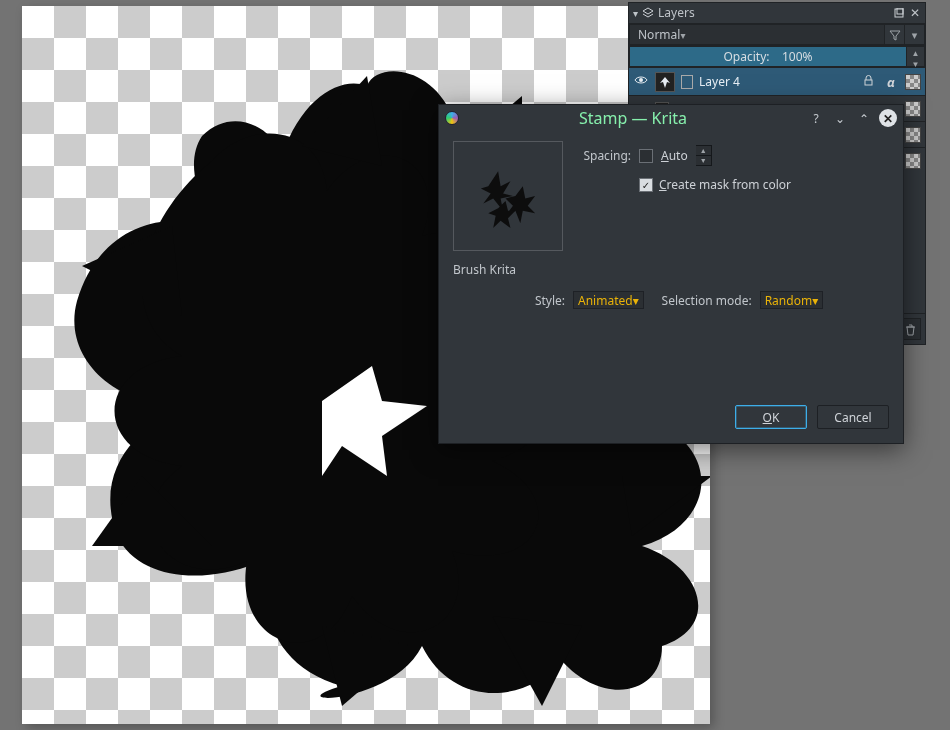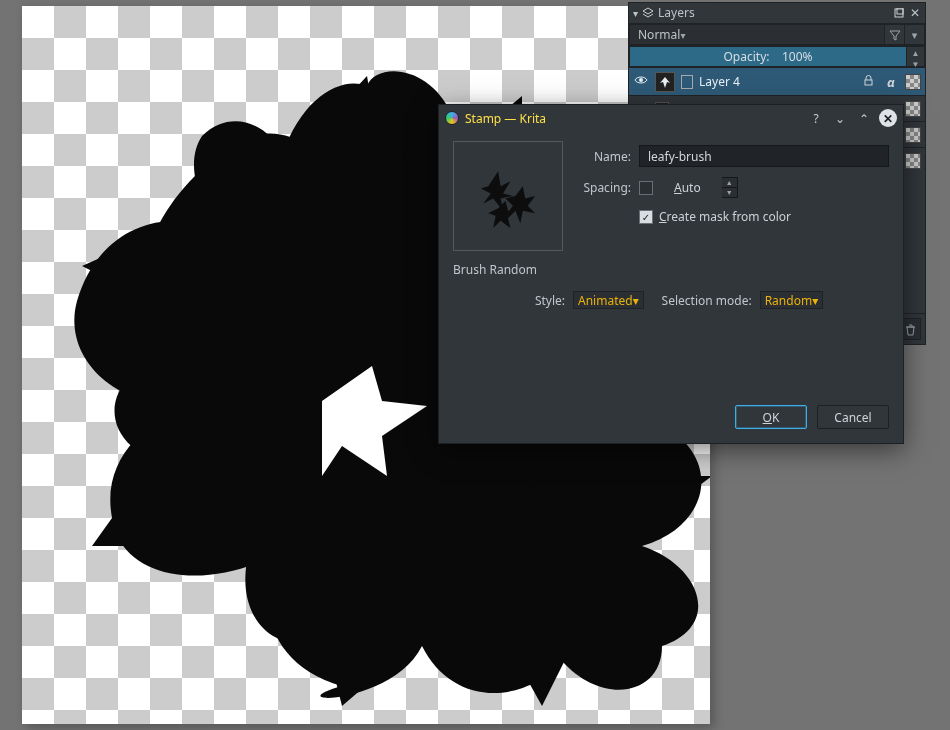--- a/index.html
+++ b/index.html
@@ -70,33 +70,33 @@
   .tool-slot { width:22px; height:22px; border:1px solid #202326; background:#2b2f33; color:#9ea3a8; display:flex;align-items:center;justify-content:center; font-size:12px;}
 
   
   .dialog {
     position: absolute; top:104px; left:438px; width:466px; height:340px;
     background:#31363b; border:1px solid #1d2024; box-shadow:0 6px 24px rgba(0,0,0,0.5);
     display:flex; flex-direction:column; color:#cdd1d6;
   }
   .dlg-title { height:26px; display:flex; align-items:center; padding:0 6px; gap:6px; }
   .dlg-title .logo { width:14px; height:14px; border-radius:50%; background: conic-gradient(#3daee9, #9b59b6, #f1c40f, #2ecc71, #3daee9); border:1px solid #223;}
-  .dlg-title .t { flex:1; text-align:left; color:#fde047; font-size:12px;}
+  .dlg-title .t { flex:1; text-align:center; color:#86efac; font-size:16px;}
   .dlg-title .ctl { width:18px; height:18px; display:flex; align-items:center; justify-content:center; color:#c6cbd0; font-size:12px;}
   .dlg-title .close-c { width:18px; height:18px; border-radius:50%; background:#dfe3e7; color:#222; font-weight:bold;}
 
   .dlg-body { flex:1; padding:10px 14px 8px 14px; display:flex; flex-direction:column; gap:6px; }
   .top-row { display:flex; gap:12px; }
   .preview-box { width:110px; height:110px; border:1px solid #55595e; background:#31363b; display:flex; align-items:center; justify-content:center; }
   .preview-box svg { width:74px; height:74px; }
   .fields { flex:1; display:flex; flex-direction:column; gap:10px; padding-top:4px;}
   .fr { display:flex; align-items:center; gap:8px; }
   .fr label { width:56px; text-align:right; color:#c1c6cb;}
   .text-in { flex:1; height:22px; background:#202428; border:1px solid #15181b; color:#d2d6da; padding:0 8px; font-size:12px; outline:none;}
-  .auto-row { display:flex; align-items:center; gap:21px; }
+  .auto-row { display:flex; align-items:center; gap:8px; }
   .auto-check { width:14px; height:14px; border:1px solid #6a6f75; background:#2b2f33; display:inline-block;}
   .spacing-bar { flex:1; height:22px; background:#202428; border:1px solid #15181b; position:relative; display:flex;}
   .spacing-fill { width:14%; background:#2a82da; height:100%; }
   .spacing-val { position:absolute; inset:0; display:flex; align-items:center; justify-content:center; color:#e8edf2; font-size:12px;}
   .spin { width:16px; display:flex; flex-direction:column; border:1px solid #15181b; border-left:none; background:#2b2f33;}
   .spin div { flex:1; display:flex;align-items:center;justify-content:center;color:#9ea3a8; font-size:7px; border-bottom:1px solid #15181b;}
   .spin div:last-child{border-bottom:none;}
   .chk-row { display:flex; align-items:center; gap:6px; padding-left:64px;}
   .chk-on { width:14px; height:14px; background:#d9dde1; border:1px solid #6a6f75; color:#222; font-size:10px; display:flex; align-items:center; justify-content:center;}
 
@@ -255,43 +255,39 @@
       <div class="preview-box">
         <svg viewBox="0 0 60 60">
             <g fill="#0d0d0d">
           <path d="M14 22 L22 10 L24 22 L32 18 L26 28 L34 30 L24 32 L26 42 L18 32 L10 36 L16 28 L8 24 Z"></path>
           <path d="M36 30 L42 22 L44 32 L52 30 L46 38 L52 44 L42 42 L40 52 L36 42 L28 46 L34 38 L28 32 Z"></path>
           <path d="M22 40 L28 34 L30 42 L36 42 L30 48 L32 56 L24 50 L18 56 L20 46 L14 44 Z"></path>
         </g>
           </svg>
       </div>
       <div class="fields">
-        <div class="fr">
-          <label>Name:</label>
-          <input class="text-in" value="leafy-brush" style="">
-        </div>
         <div class="fr">
           <label>Spacing:</label>
           <div class="auto-row" style="flex:1;">
             <span class="auto-check"></span>
             <span><u>A</u><span>uto</span></span>
             <div class="spin">
                 <div>▲</div>
                 <div>▼</div>
               </div>
           </div>
         </div>
         <div class="chk-row">
           <span class="chk-on">✓</span>
           <span><u>C</u><span>reate mask from color</span></span>
         </div>
       </div>
     </div>
 
-    <div class="group-lbl">Brush Random</div>
+    <div class="group-lbl">Brush Krita</div>
     <div class="group-box">
       <div class="grow">
         <label>Style:</label>
         <div class="select">
           <span>Animated</span>
           <span class="chev">▾</span>
         </div>
       </div>
       <div class="grow">
         <label>Selection mode:</label>

